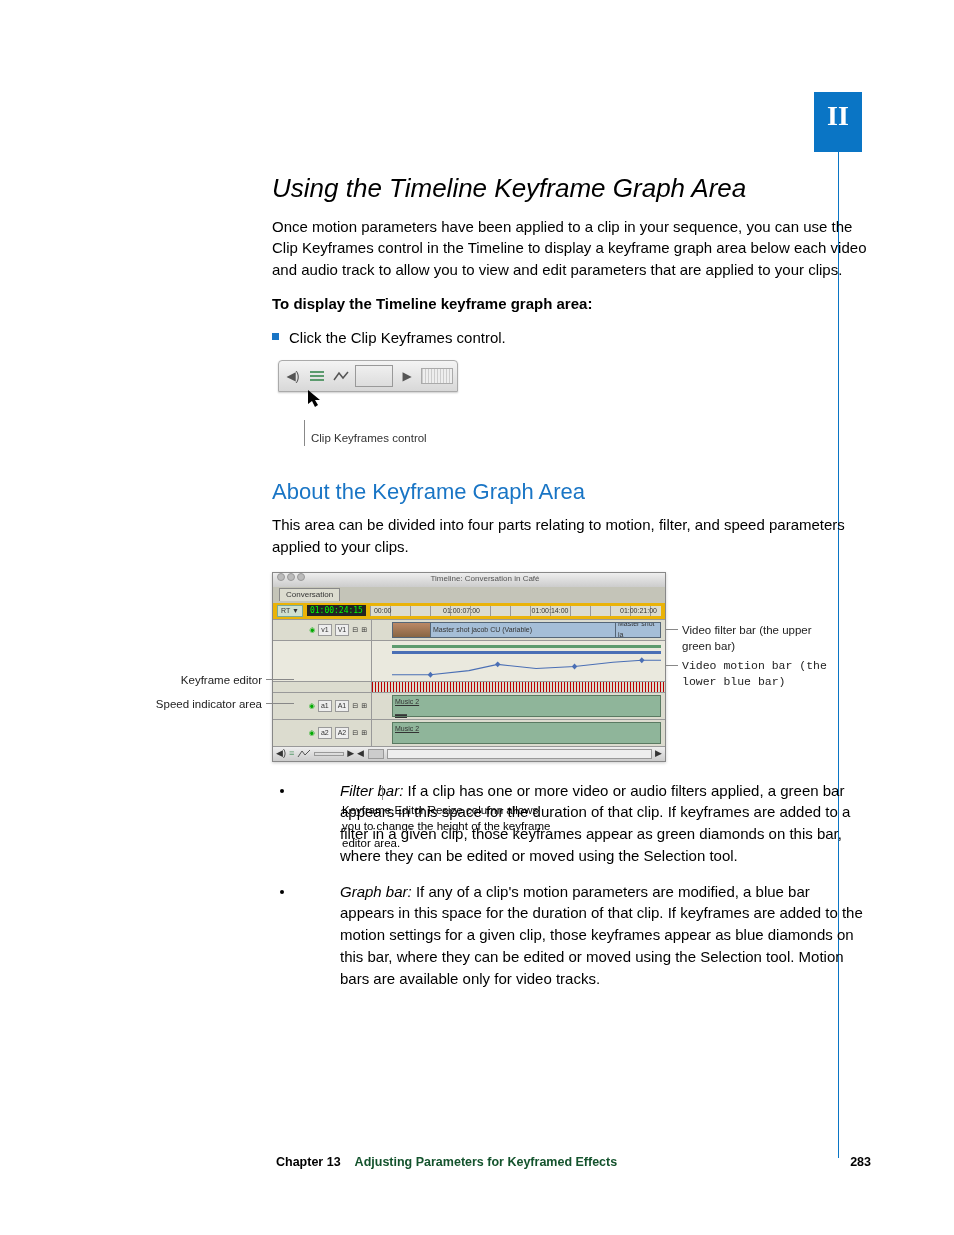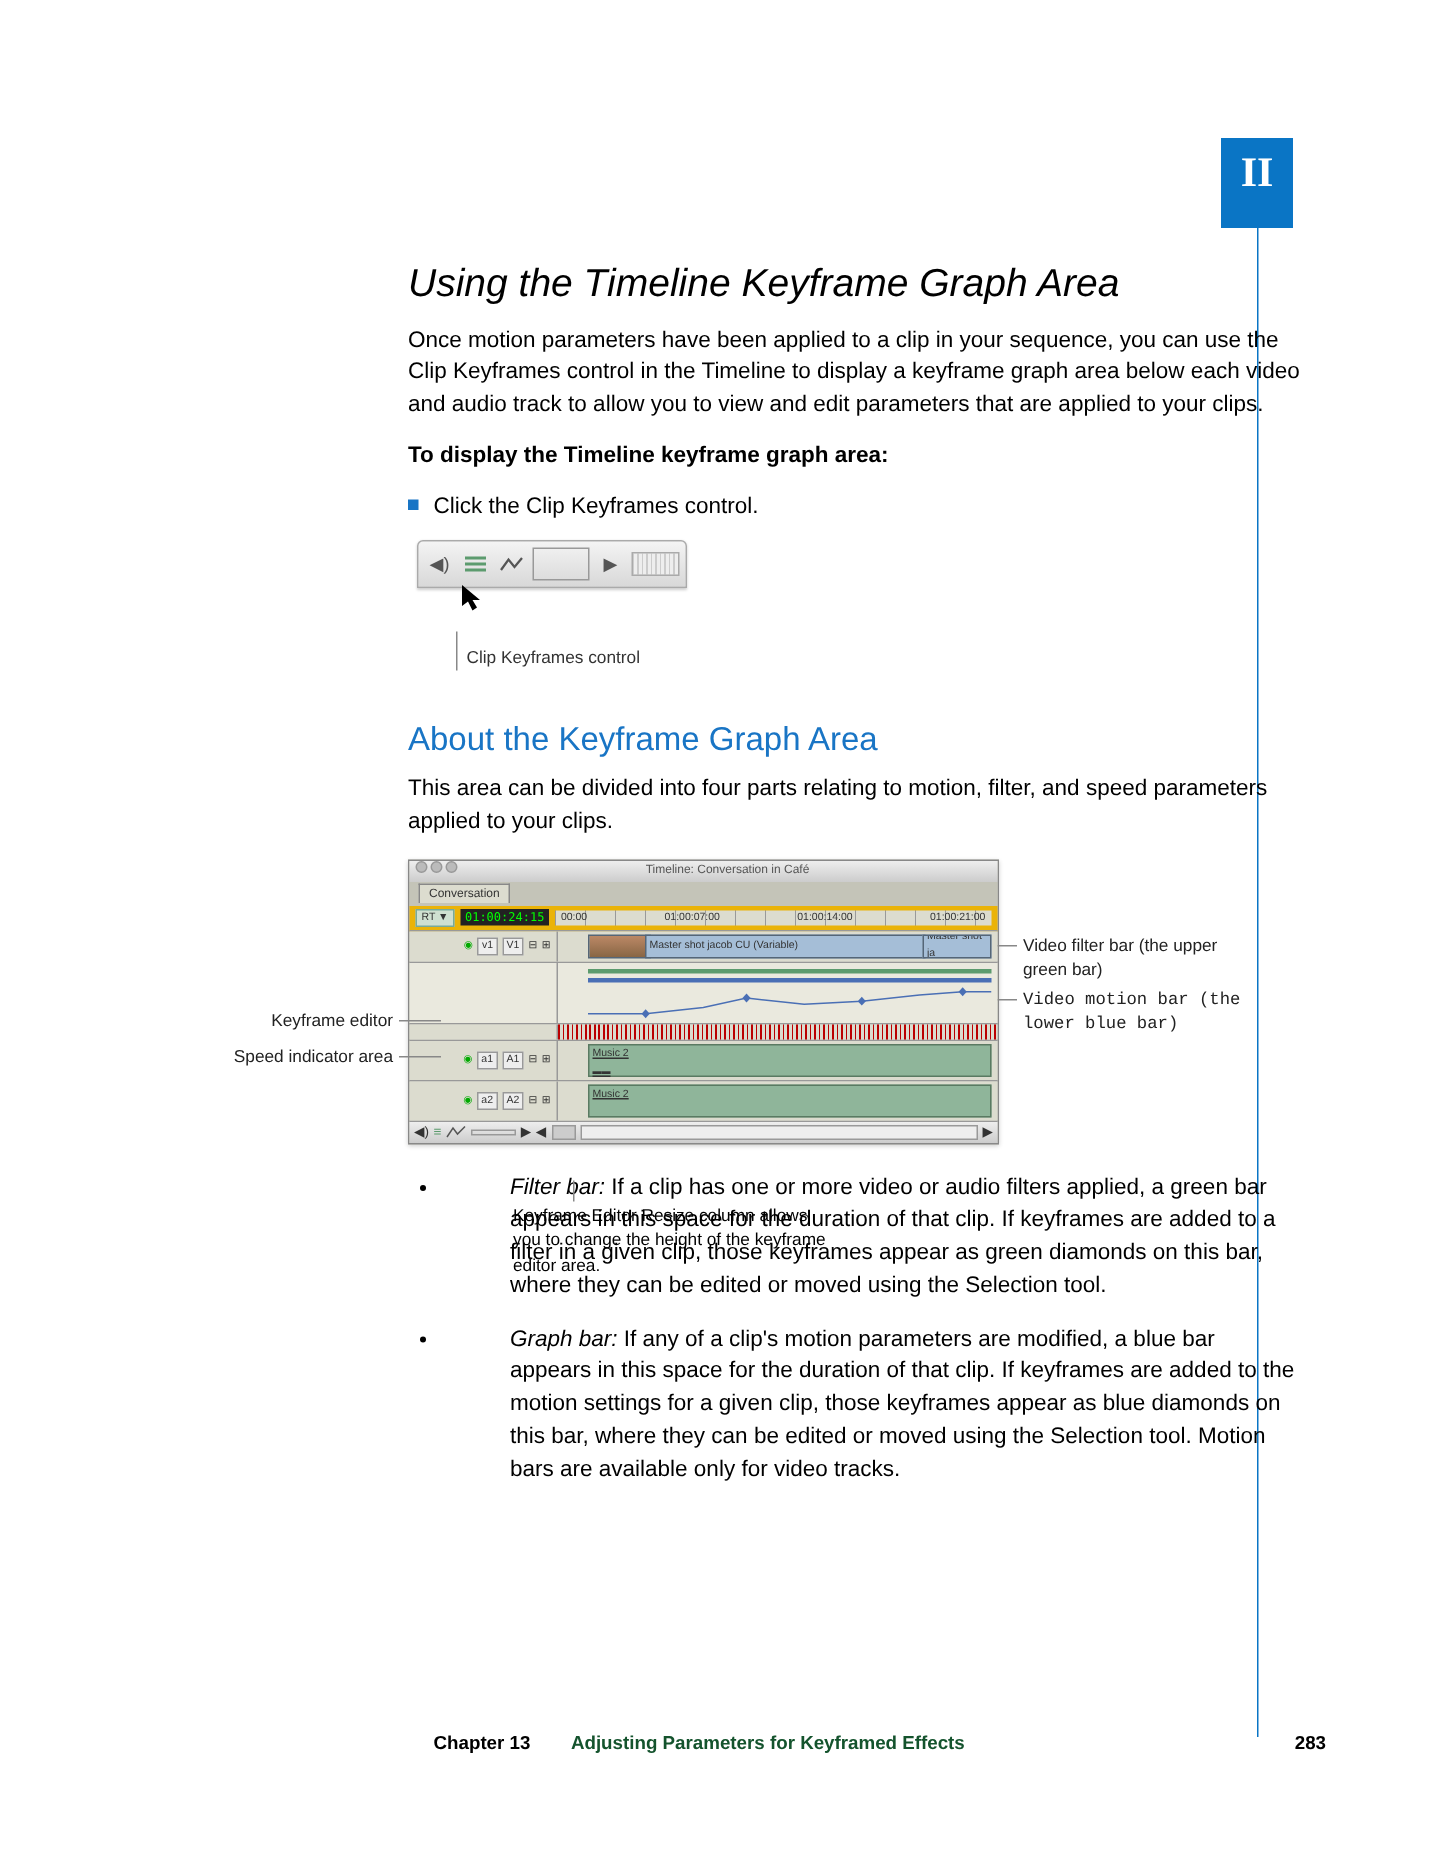--- a/index.html
+++ b/index.html
@@ -137,21 +137,21 @@
   .callout-right .line { border-top:1px solid #888; width:28px; position:absolute; left:-32px; top:7px;}
   .callout-left { position:absolute; font-size:11.5px; color:#222; text-align:right;}
   .callout-left .line { border-top:1px solid #888; width:28px; position:absolute; right:-32px; top:7px;}
   .callout-bottom { position:absolute; font-size:11.5px; width:210px; }
   .callout-bottom .vline { border-left:1px solid #888; height:14px; position:absolute; left:40px; top:-16px;}
   .deflist { margin-top: 16px; }
   .defitem { display:flex; margin-bottom:14px;gap:44px;}
   .defbullet { width:6px; height:6px; border-radius:50%; background:#000; margin:8px 12px 0 8px; flex:none;}
   .deftext { flex:1;}
   .term { font-style: italic; }
-  .footer { position:absolute; left:289px; bottom:64px; width:595px; display:flex; align-items:baseline; font-size:12.5px;gap:13px;}
+  .footer { position:absolute; left:276px; bottom:64px; width:595px; display:flex; align-items:baseline; font-size:12.5px;}
   .footer .chap { font-weight:700; margin-right:14px;}
   .footer .title { color:#14532d;font-weight:bold;}
   .footer .pg { margin-left:auto; font-weight:700;}
 </style>
 </head>
 <body>
 
 <div class="section-tab">II</div>
 <div class="sidebar-line"></div>
 

